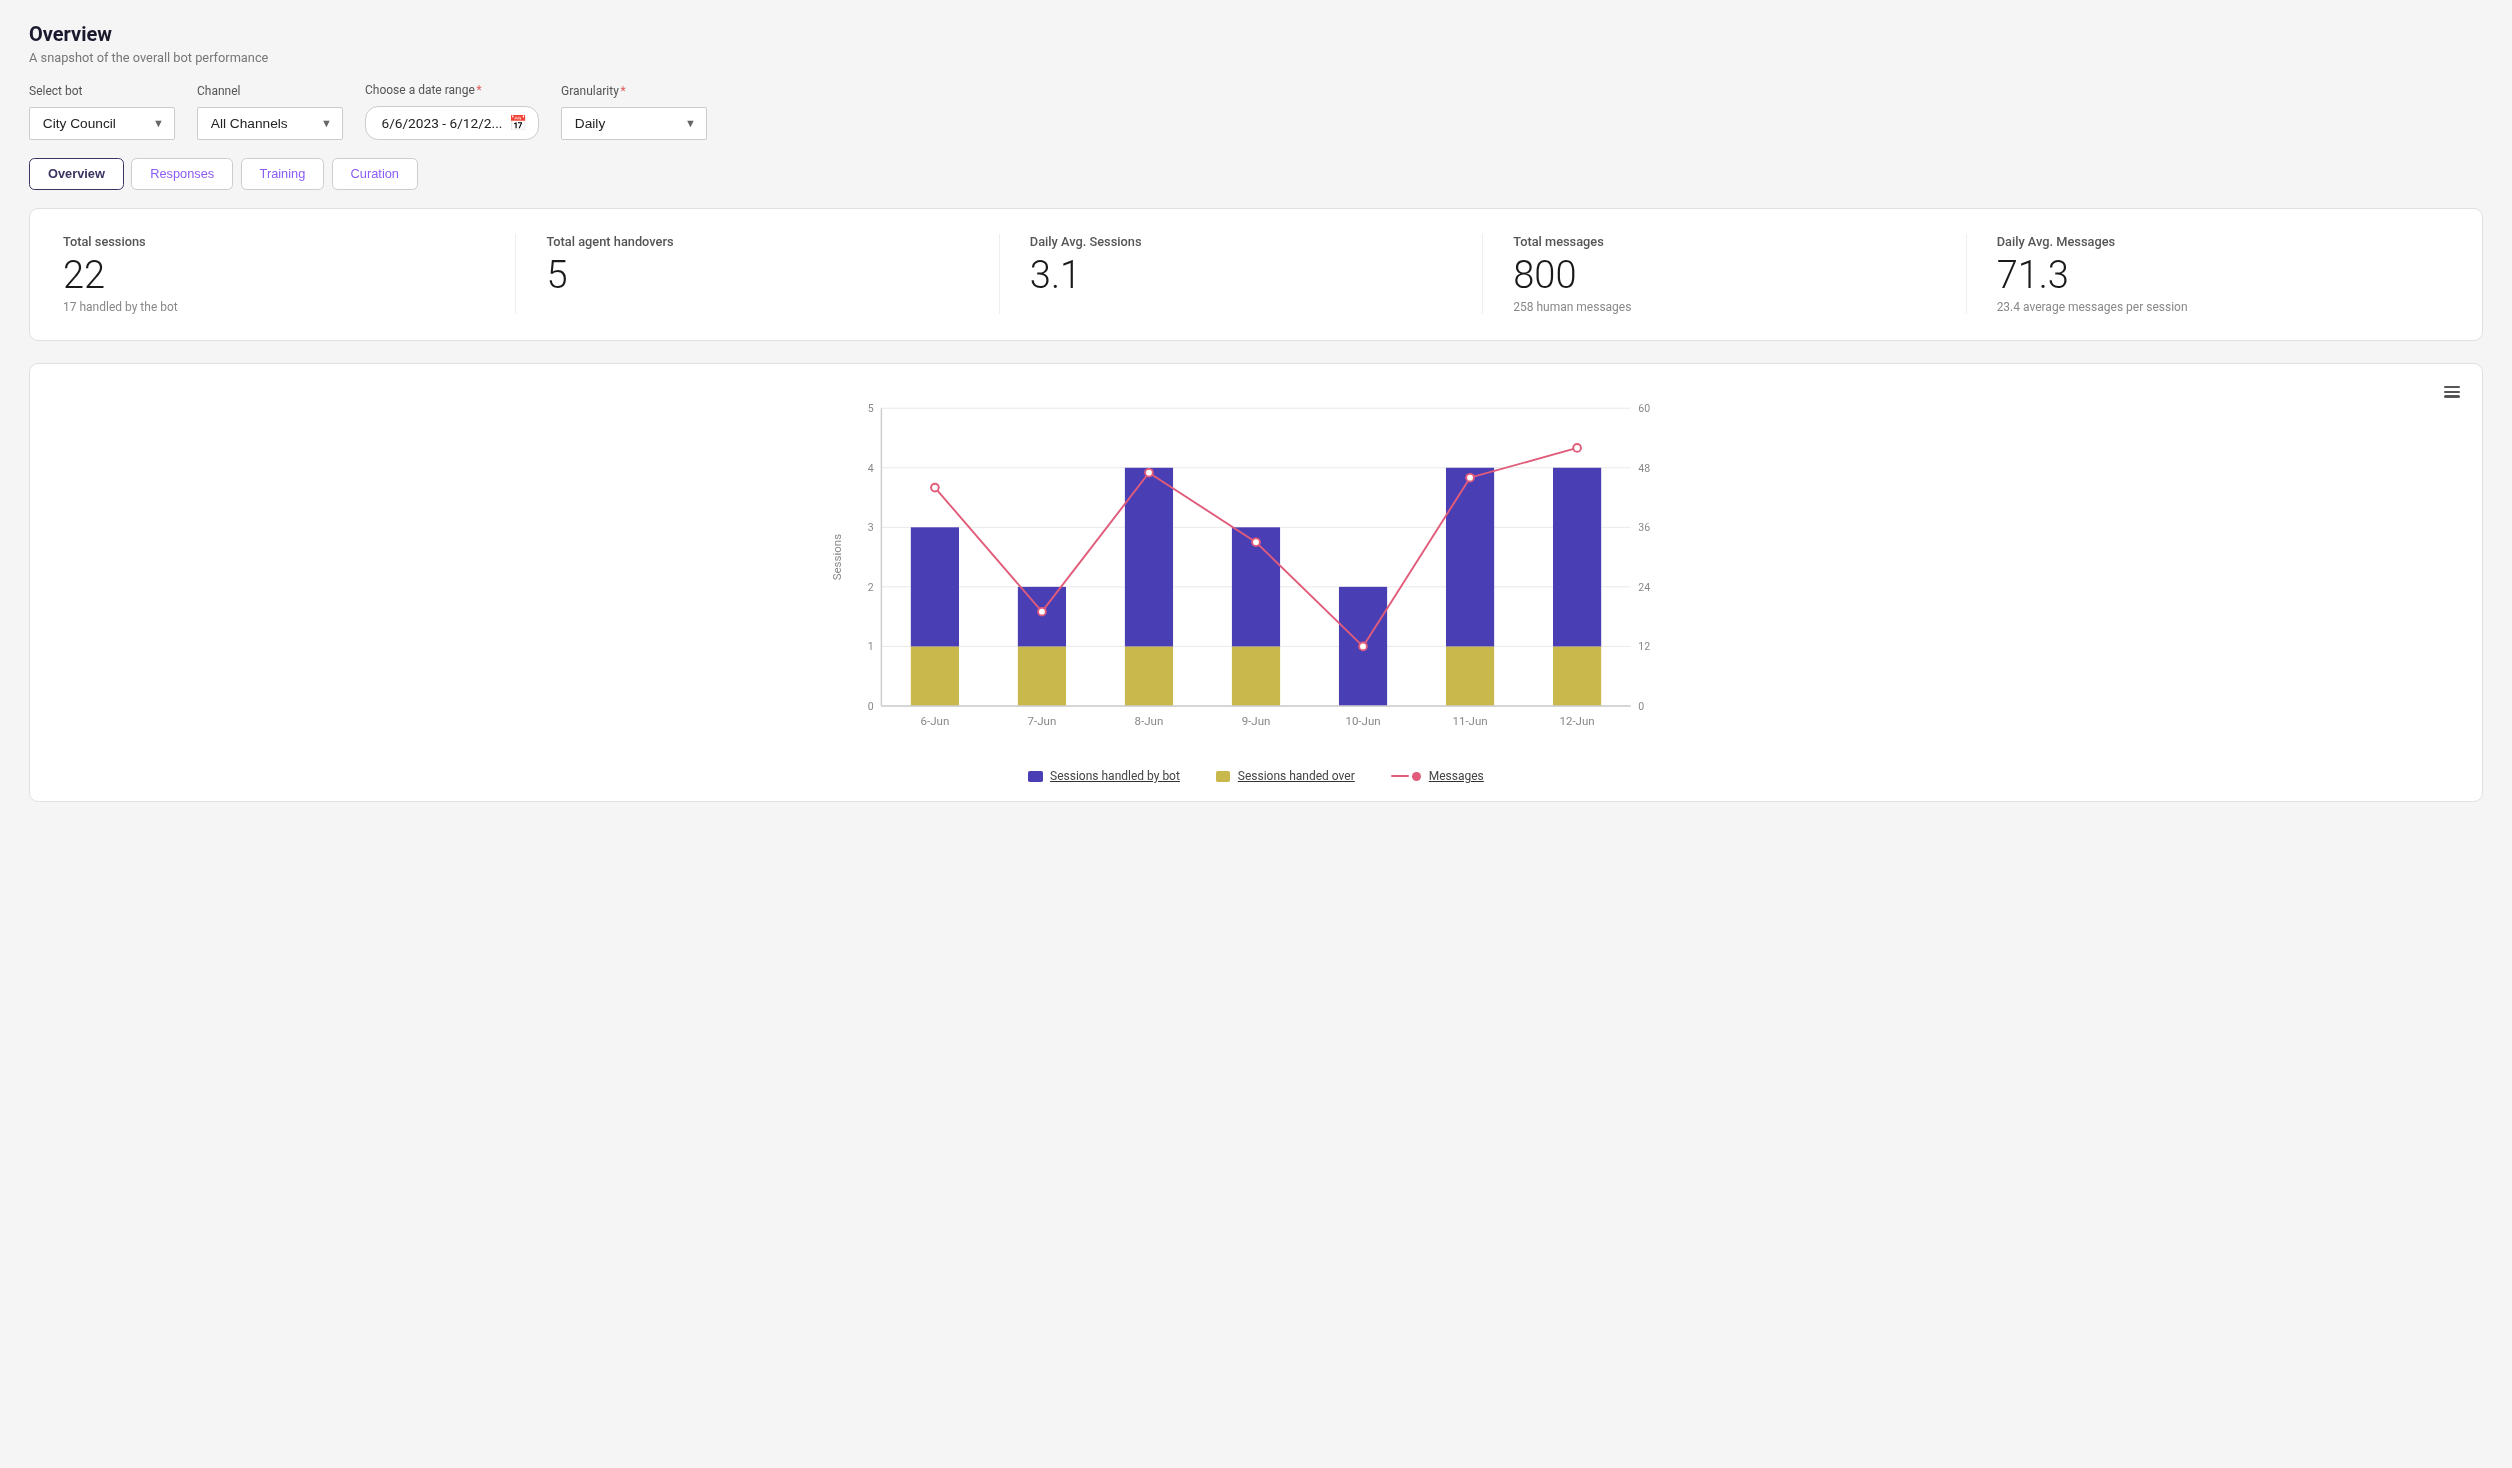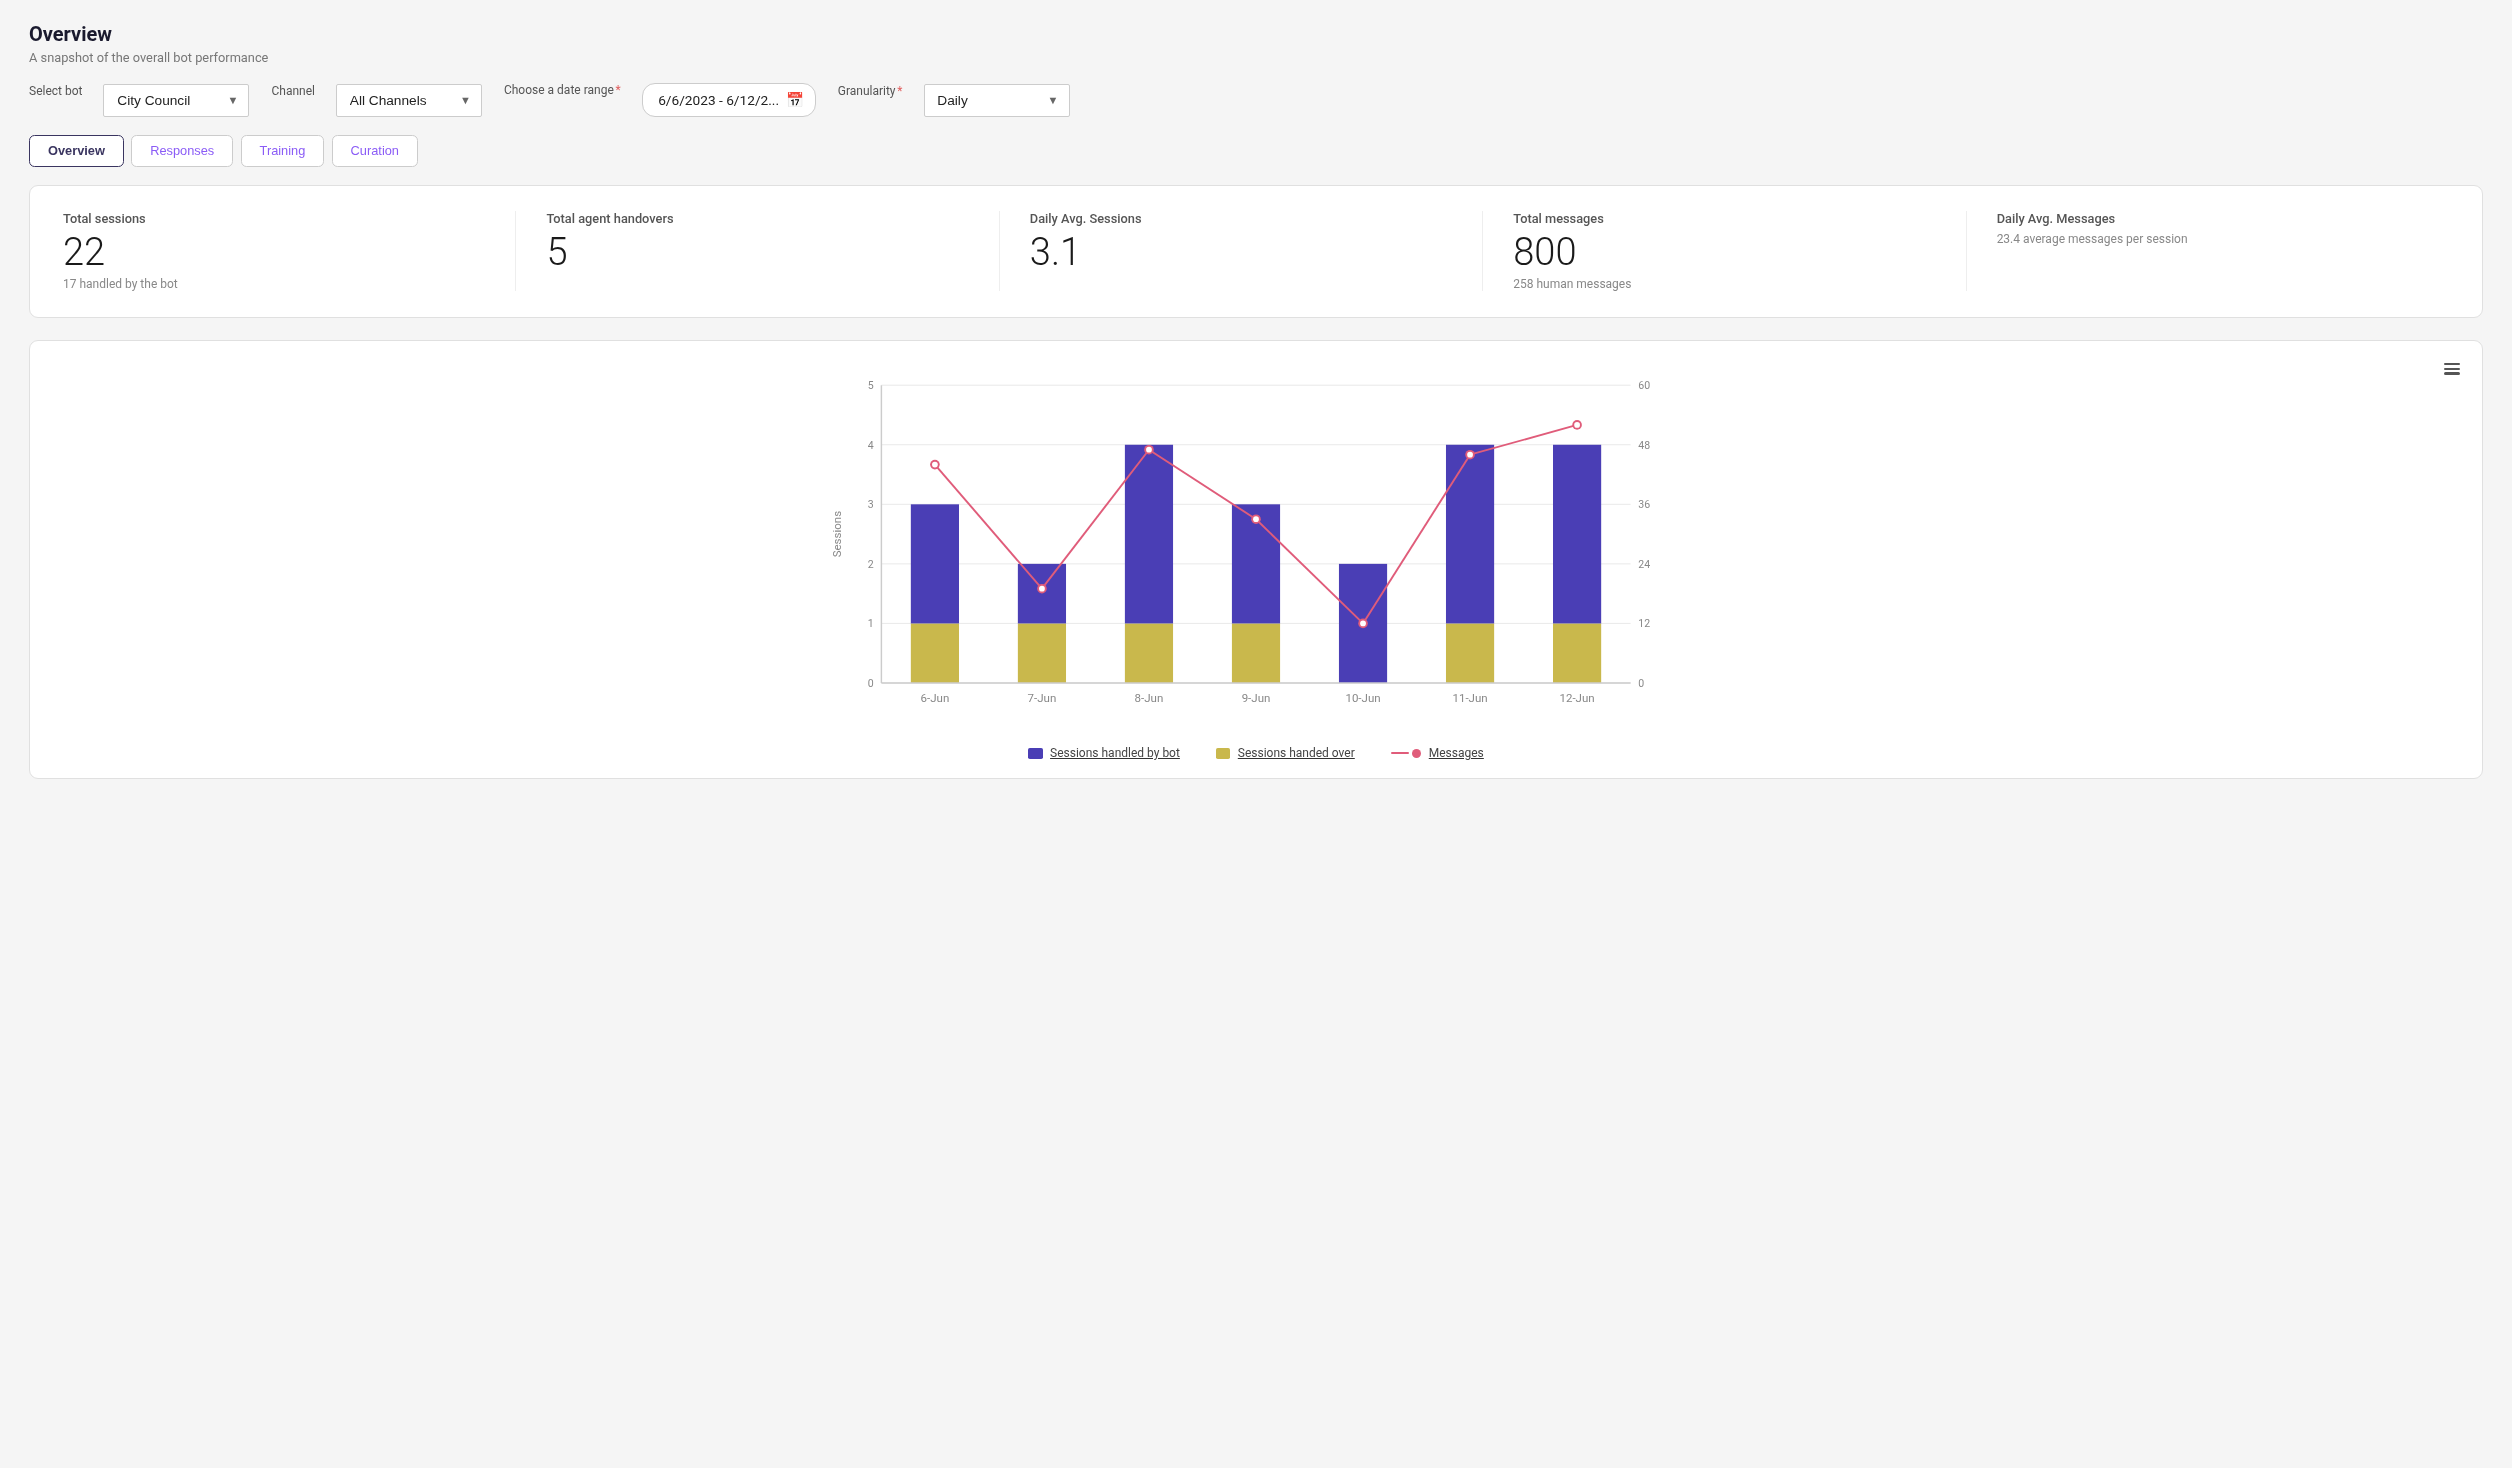--- a/index.html
+++ b/index.html
@@ -21,22 +21,22 @@
       margin-bottom: 18px;
     }
     .filters-row {
       display: flex;
       align-items: flex-end;
       gap: 22px;
       margin-bottom: 18px;
     }
     .filter-group {
       display: flex;
-      flex-direction: row;
-      gap: 21px;
+      flex-direction: column;
+      gap: 9px;
     }
     .filter-label {
       font-size: 12px;
       color: #555;
     }
     .filter-label .required {
       color: #e05c5c;
       margin-left: 1.8px;
     }
     .select-wrapper {
@@ -281,20 +281,21 @@
     <div class="stat-value">3.1</div>
 
   </div>
     <div class="stat-item">
     <div class="stat-label">Total messages</div>
     <div class="stat-value">800</div>
     <div class="stat-sub">258 human messages</div>
   </div>
     <div class="stat-item">
     <div class="stat-label">Daily Avg. Messages</div>
+    <div class="stat-value">71.3</div>
     <div class="stat-sub">23.4 average messages per session</div>
   </div>
   </div>
 
 <div class="chart-card">
   <div class="chart-menu-icon">
     <span></span>
       <span></span>
       <span></span>
   </div>

